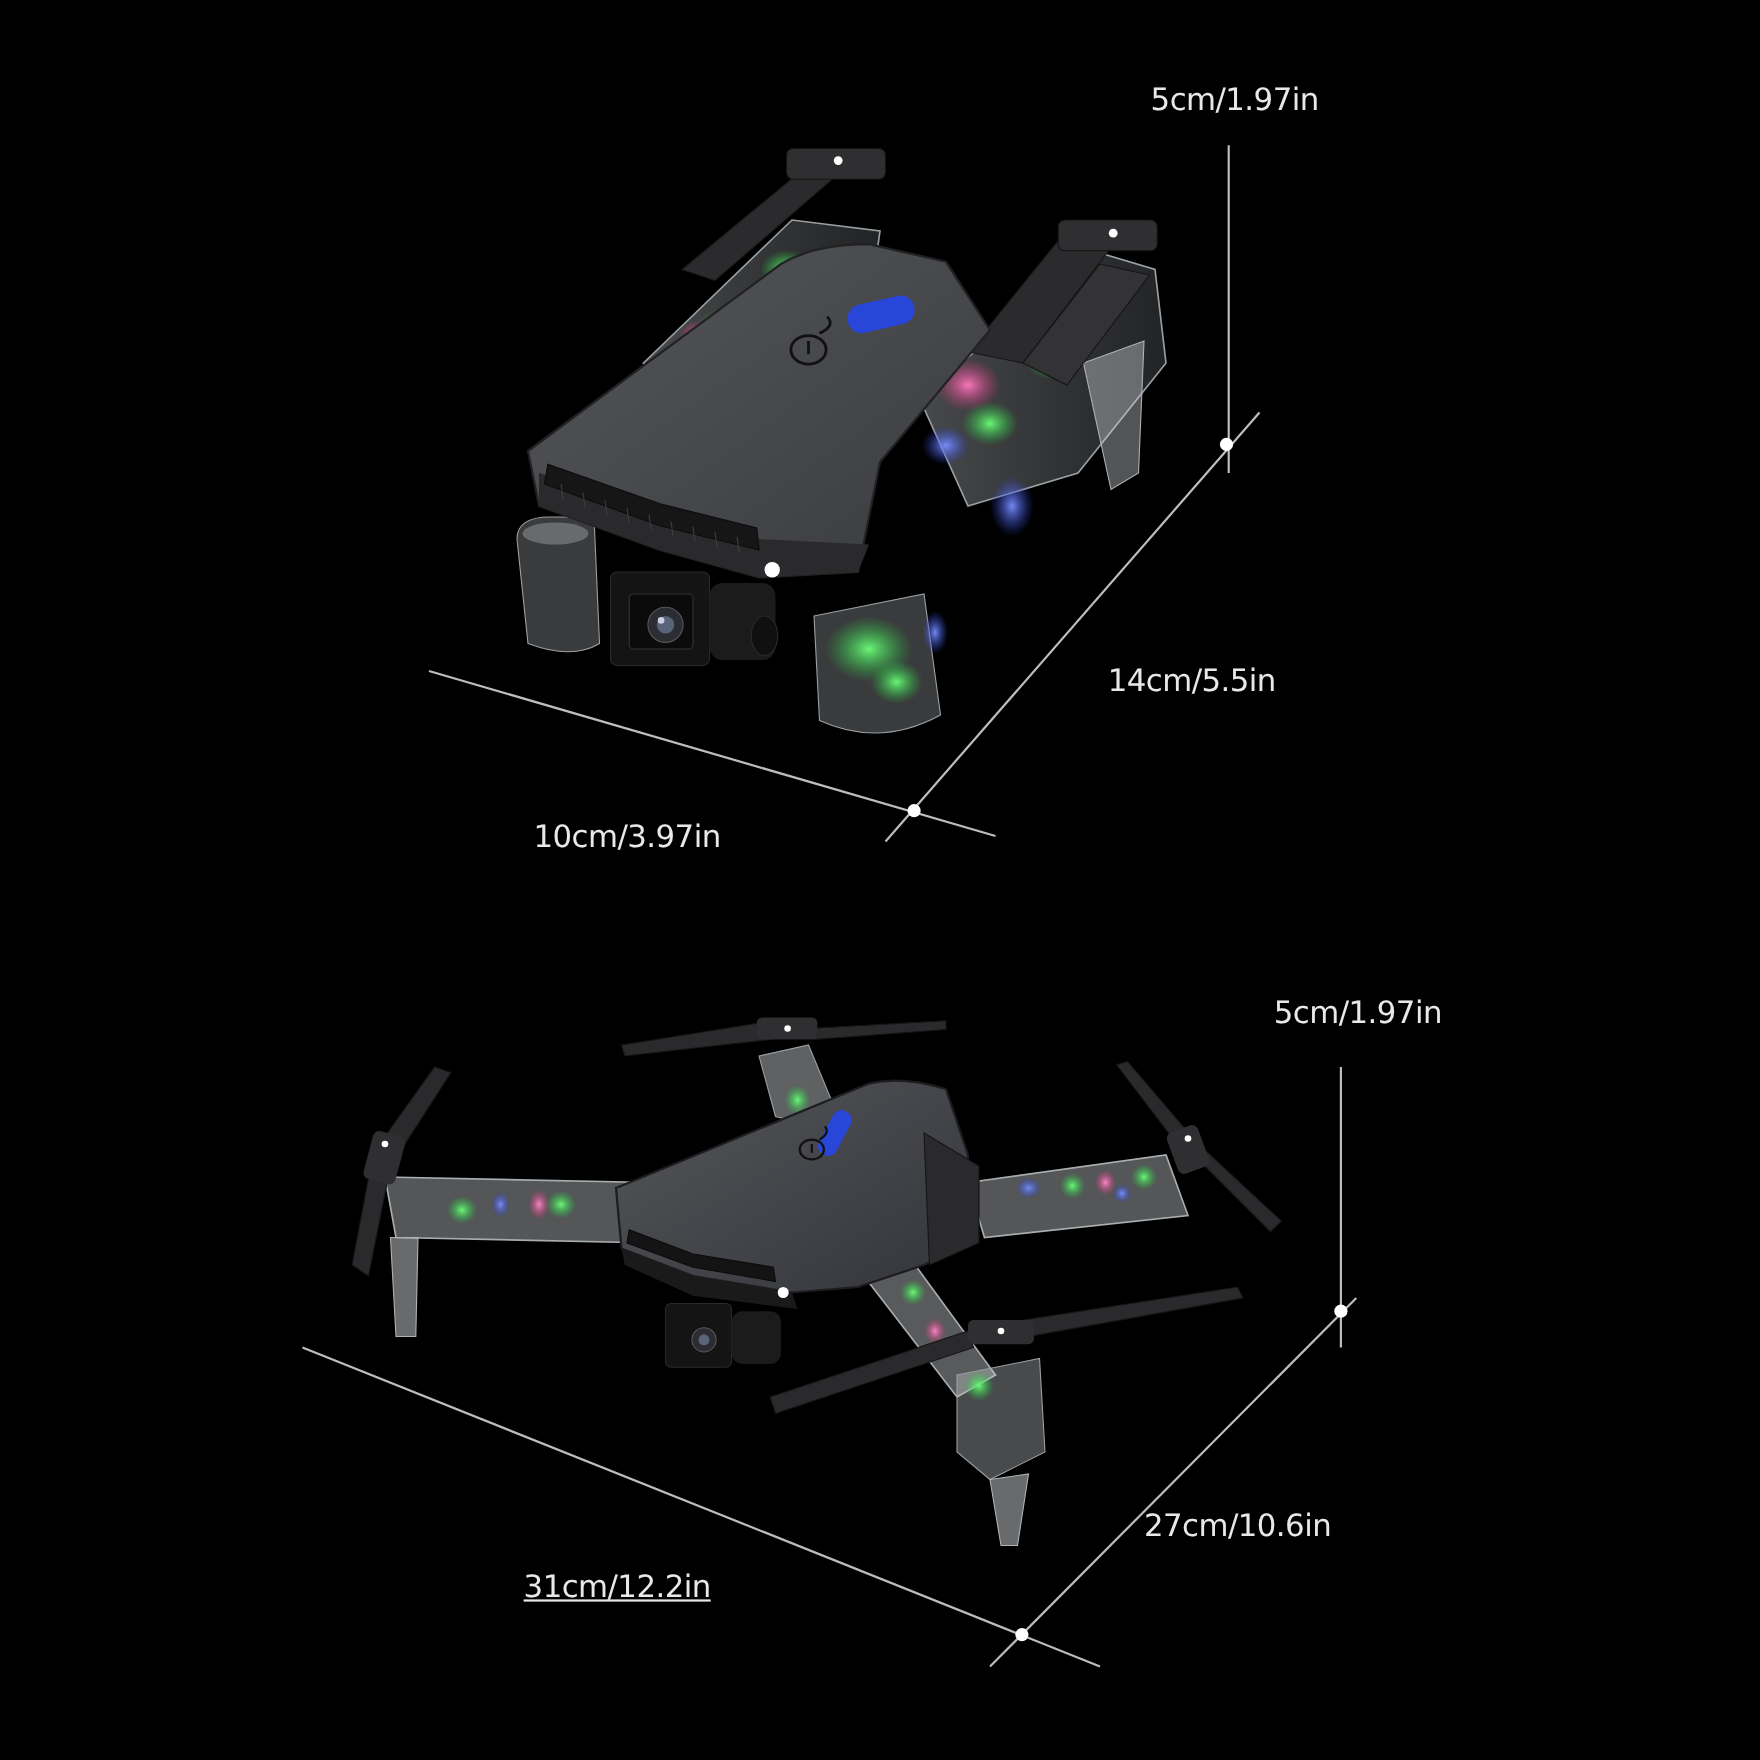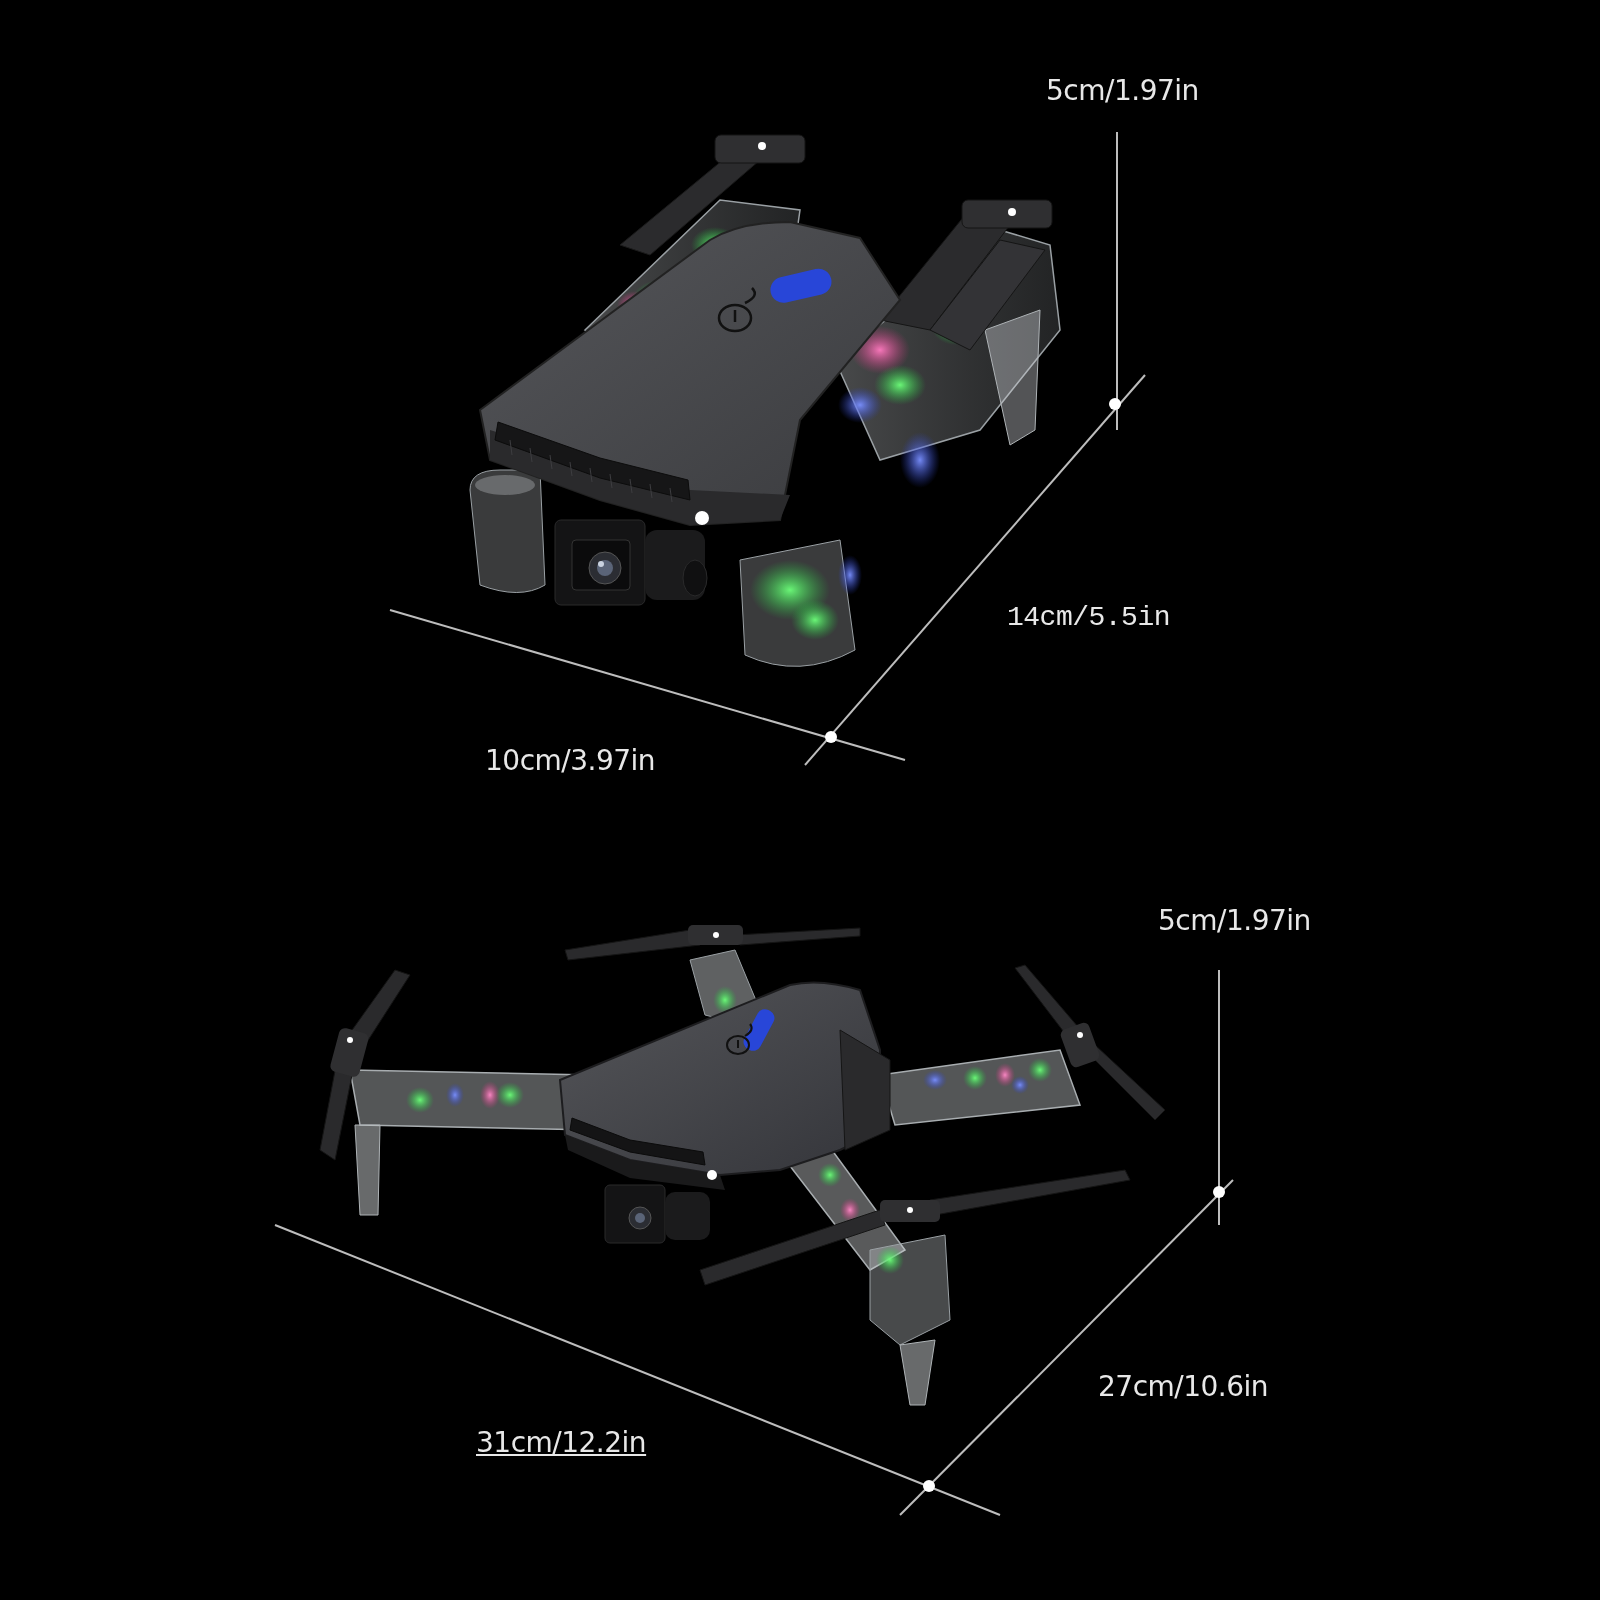--- a/index.html
+++ b/index.html
@@ -234,19 +234,19 @@
       <line x1="1233" y1="1180" x2="900" y2="1515"></line>
       <line x1="275" y1="1225" x2="1000" y2="1515"></line>
     </g>
     <g fill="#ffffff">
       <circle cx="1219" cy="1192" r="6"></circle>
       <circle cx="929" cy="1486" r="6"></circle>
     </g>
   </svg>
 
   <div class="dim-label" style="left:1046px; top:74px;">5cm/1.97in</div>
-  <div class="dim-label" style="left:1007px; top:602px;font-family:Liberation Mono, monospace;">14cm/5.5in</div>
+  <div class="dim-label" style="left:1007px; top:602px;">14cm/5.5in</div>
   <div class="dim-label" style="left:485px; top:744px;">10cm/3.97in</div>
 
   <div class="dim-label" style="left:1158px; top:904px;">5cm/1.97in</div>
-  <div class="dim-label" style="left:1098px; top:1370px;">27cm/10.6in</div>
+  <div class="dim-label" style="left:1040px; top:1370px;">27cm/10.6in</div>
   <div class="dim-label" style="left:476px; top:1426px;text-decoration:underline;">31cm/12.2in</div>
 </div>
 
 </body></html>

